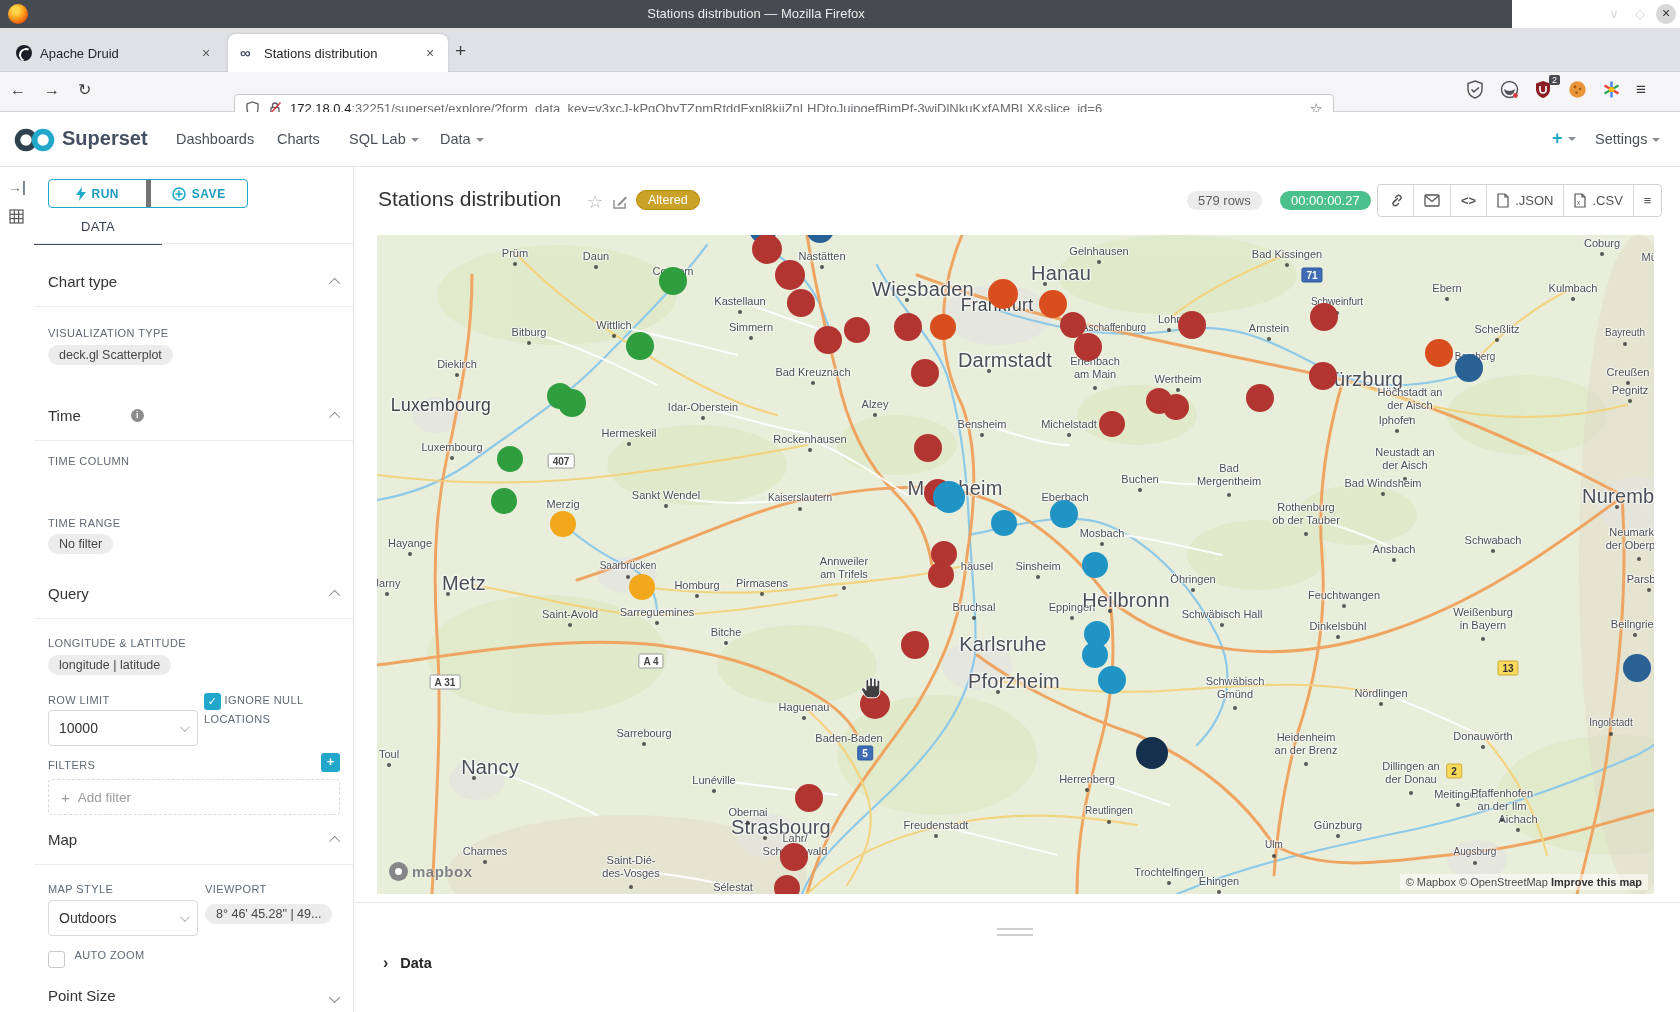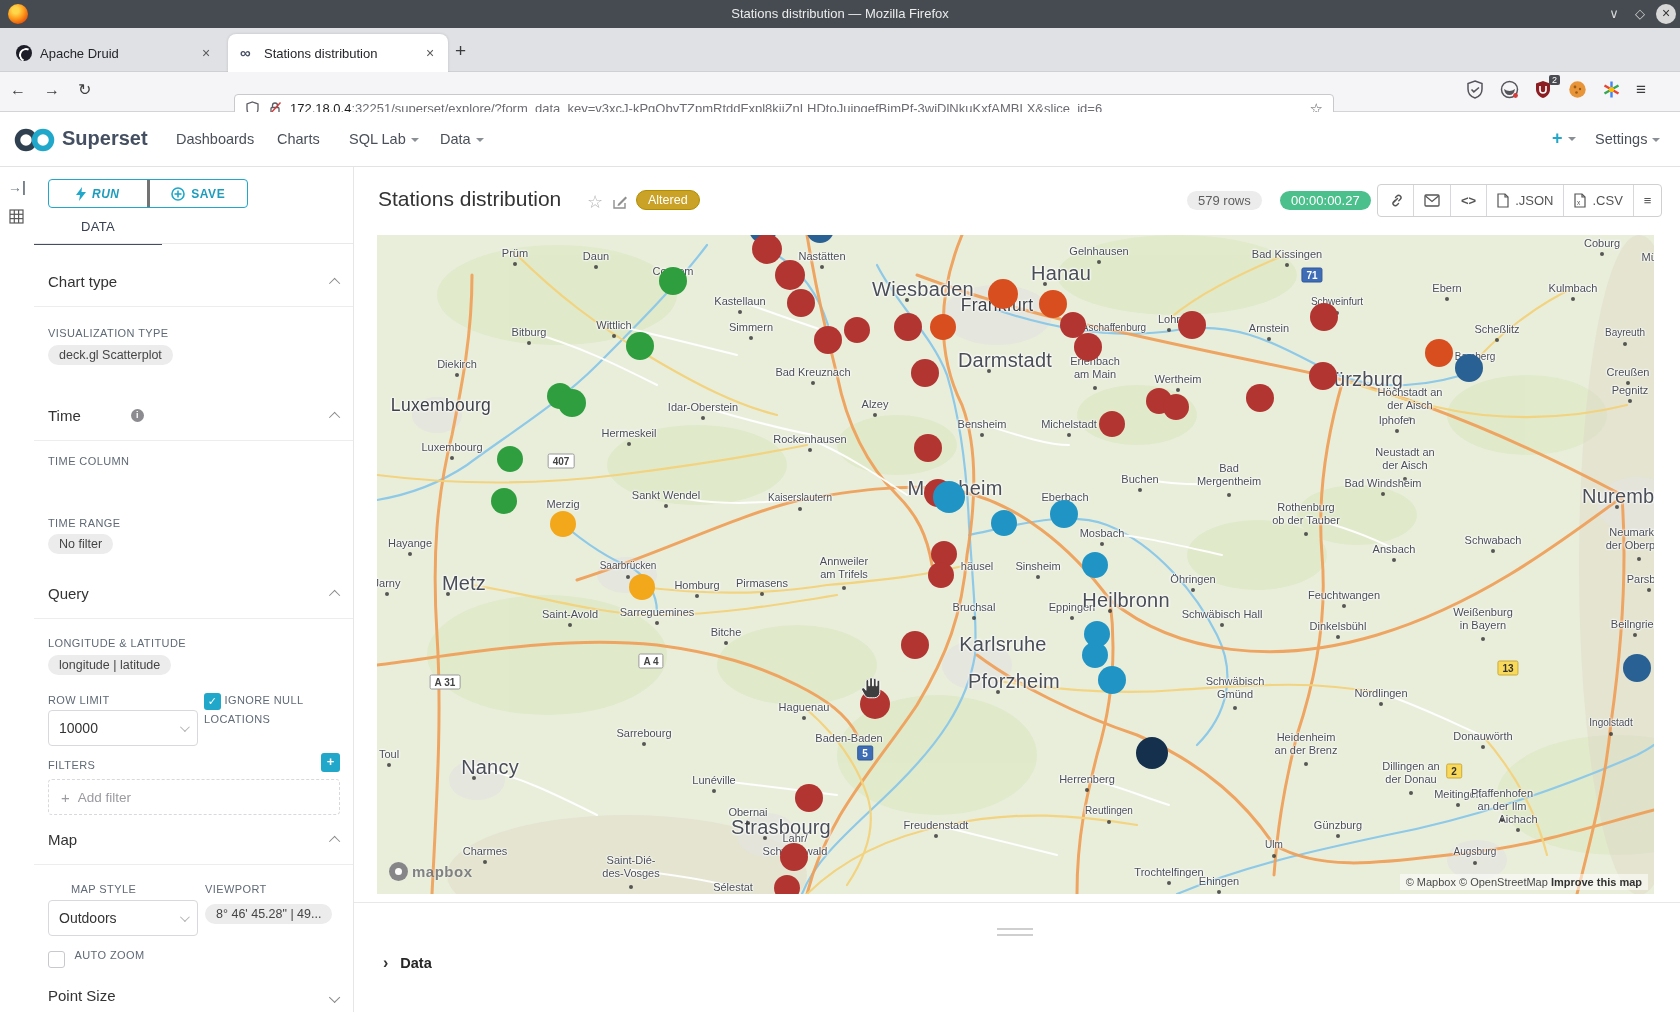--- a/index.html
+++ b/index.html
@@ -2,21 +2,21 @@
 <html><head>
 <meta charset="utf-8">
 <style>
   * { box-sizing: border-box; margin:0; padding:0; }
   html,body { width:1680px; height:1012px; }
   body { font-family:"Liberation Sans",sans-serif; background:#fff; overflow:hidden; }
   #page { position:relative; width:1680px; height:1012px; overflow:hidden; background:#fff; }
   .abs { position:absolute; }
 
   
-  .titlebar { left:0; top:0; width:1680px; height:28px; background:#454b51; color:#ececec; }
+  .titlebar { left:0; top:0; width:1512px; height:28px; background:#454b51; color:#ececec; }
   .titlebar .wtitle { position:absolute; left:0; right:0; top:6px; text-align:center; font-size:13px; color:#ececec; }
   .fx-logo { position:absolute; left:8px; top:4px; width:20px; height:20px; border-radius:50%;
              background:radial-gradient(circle at 38% 32%, #ffd54a 0 18%, #ff9d1c 45%, #e8590c 75%, #c0360e 100%); }
   .winbtn { position:absolute; top:4px; width:20px; height:20px; text-align:center; line-height:20px; color:#d7d7d7; font-size:13px; }
   .winbtn.close { background:#d8d8d8; color:#333; border-radius:50%; line-height:19px; font-size:14px; }
 
   .tabbar { left:0; top:28px; width:1680px; height:44px; background:#dfe1e5; border-bottom:1px solid #cfd0d4; }
   .tab { position:absolute; top:6px; height:38px; display:flex; align-items:center; gap:8px; padding:0 10px 0 12px;
          font-size:13px; color:#25252a; width:220px; }
   .tab.active { background:#fff; border-radius:8px 8px 0 0; box-shadow:0 0 3px rgba(0,0,0,.15); }
@@ -51,21 +51,21 @@
   .navsettings { position:absolute; left:1595px; top:19px; font-size:14.5px; color:#4a5059; }
 
   
   .iconstrip { left:0; top:167px; width:34px; height:845px; background:#fff; }
   .collapse-ic { position:absolute; left:8px; top:12px; color:#6e7b85; font-size:14px; font-weight:bold; }
   .grid-ic { position:absolute; left:9px; top:42px; }
   .panel { left:34px; top:167px; width:320px; height:845px; background:#fff; border-right:1px solid #e6e6e8; overflow:hidden; }
   .runsave { position:absolute; left:14px; top:12px; width:200px; height:29px; border:1px solid #20a7c9; border-radius:4px; display:flex; }
   .runsave > div { flex:1; display:flex; align-items:center; justify-content:center; gap:6px;
                    color:#1e9cbd; font-size:12px; font-weight:bold; letter-spacing:.5px; }
-  .runsave > div:first-child { border-right:3px solid #737373;font-style:italic; }
+  .runsave > div:first-child { border-right:5px solid #737373; }
   .datatab { position:absolute; left:0px; top:52px; width:128px; text-align:center; font-size:13px; color:#374151;
              padding-bottom:9px; border-bottom:2px solid #454d63; letter-spacing:.3px; }
   .tabline { position:absolute; left:0; top:76px; width:320px; border-bottom:1px solid #e9e9ea; }
   .sechead { position:absolute; left:14px; width:292px; font-size:15px; color:#333; display:flex; align-items:center;gap:44px; }
   .sechead .chev { margin-left:auto; width:8px; height:8px; border-left:1.6px solid #8a8a8a; border-top:1.6px solid #8a8a8a; }
   .chev.up { transform:rotate(45deg) translateY(2px); }
   .chev.down { transform:rotate(225deg) translateY(-2px); }
   .secline { position:absolute; left:0; width:320px; border-bottom:1px solid #ededee; }
   .flabel { position:absolute; left:14px; font-size:11px; color:#5f6a76; letter-spacing:.4px; }
   .pill { position:absolute; background:#ececec; border-radius:12px; font-size:12.5px; color:#454545; padding:3px 11px; white-space:nowrap; }
@@ -296,21 +296,21 @@
     <div class="addfilter" style="top:612px;">
       <span style="font-size:15px;">+</span>
       <span>Add filter</span>
     </div>
 
     <div class="sechead" style="top:664px;">
       <span>Map</span>
         <span class="chev up"></span>
     </div>
     <div class="secline" style="top:697px;"></div>
-    <div class="flabel" style="top:716px;margin-left:23px;">MAP STYLE</div>
+    <div class="flabel" style="top:716px;">MAP STYLE</div>
     <div class="flabel" style="left:171px; top:716px;">VIEWPORT</div>
     <div class="select" style="top:733px; width:150px;">
       <span>Outdoors</span>
         <span class="sc"></span>
     </div>
     <div class="pill" style="left:171px; top:737px; max-width:140px; overflow:hidden; text-overflow:ellipsis;">8° 46' 45.28" | 49...</div>
     <div class="abs" style="left:14px; top:782px; font-size:11px; color:#5f6a76; letter-spacing:.4px;">
       <span class="cb off"></span>
       <span style="margin-left:6px; vertical-align:3px;">AUTO ZOOM</span>
     </div>

